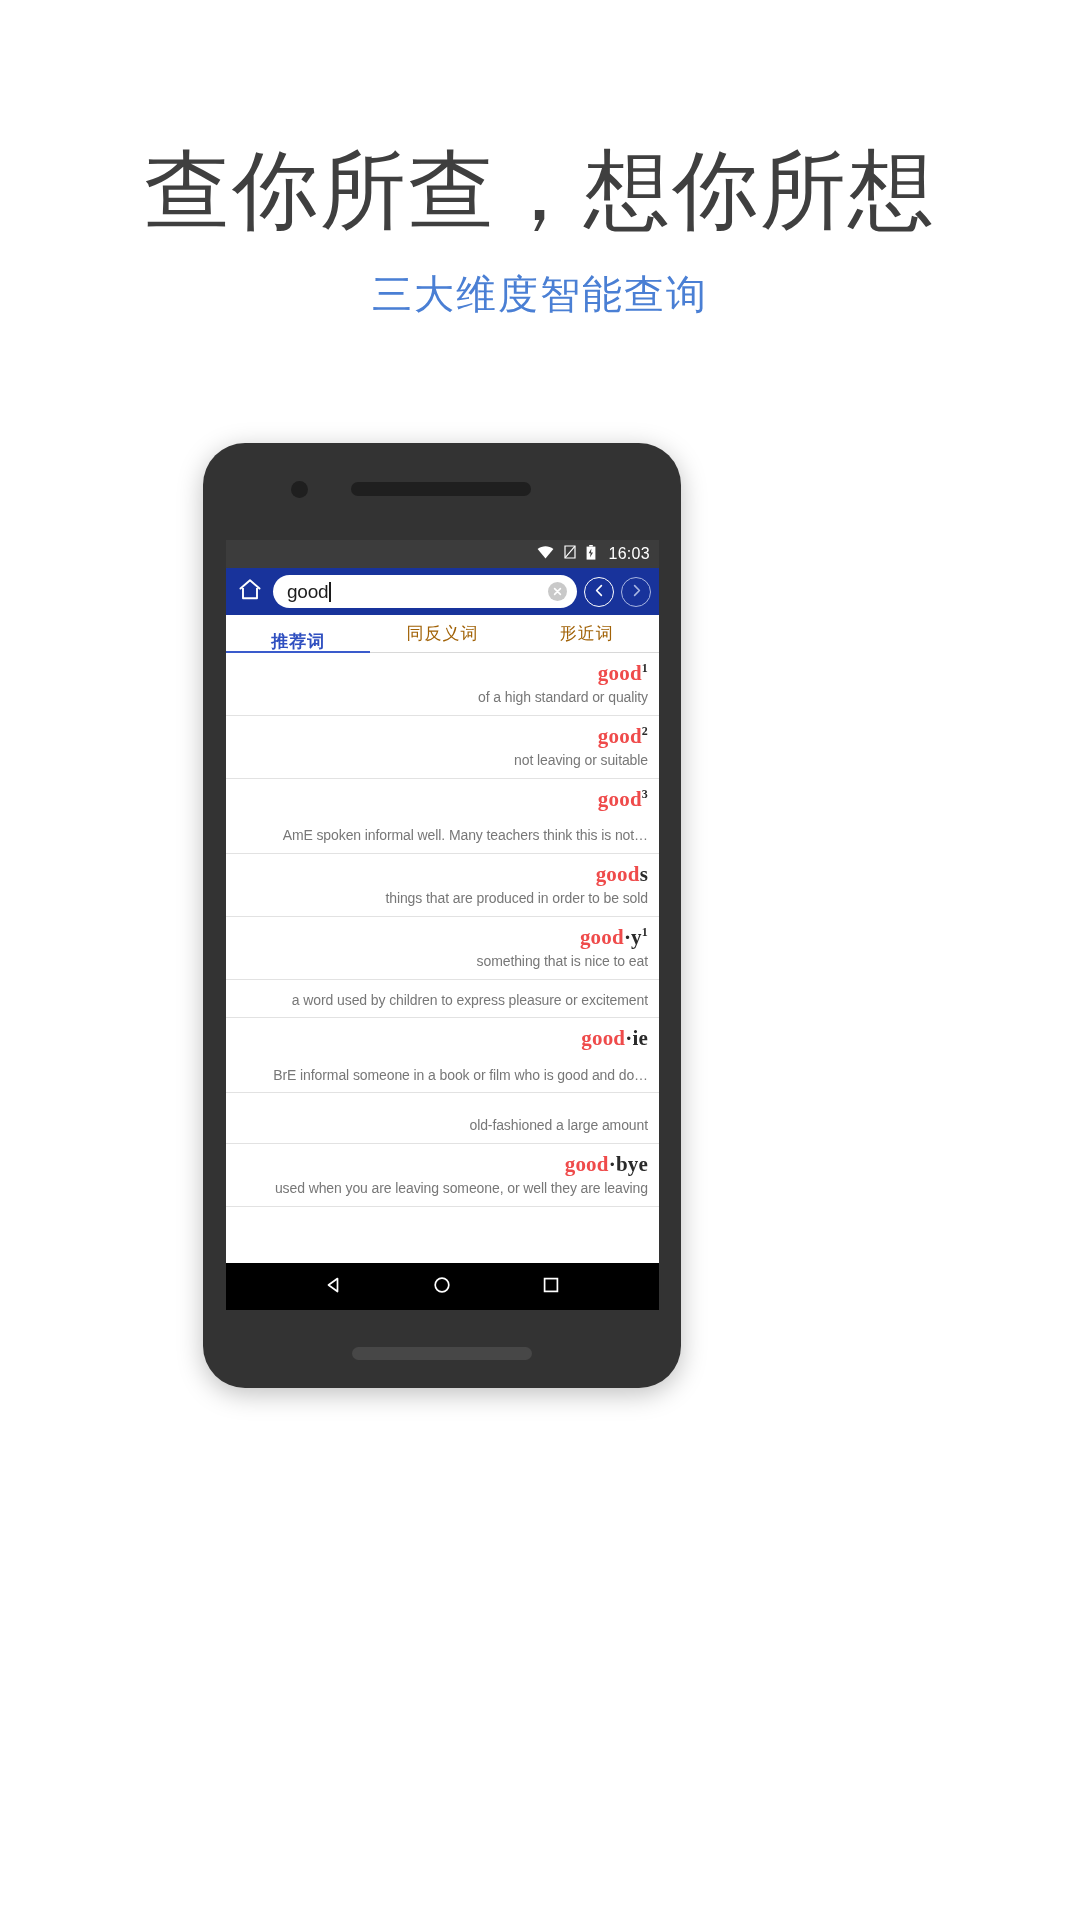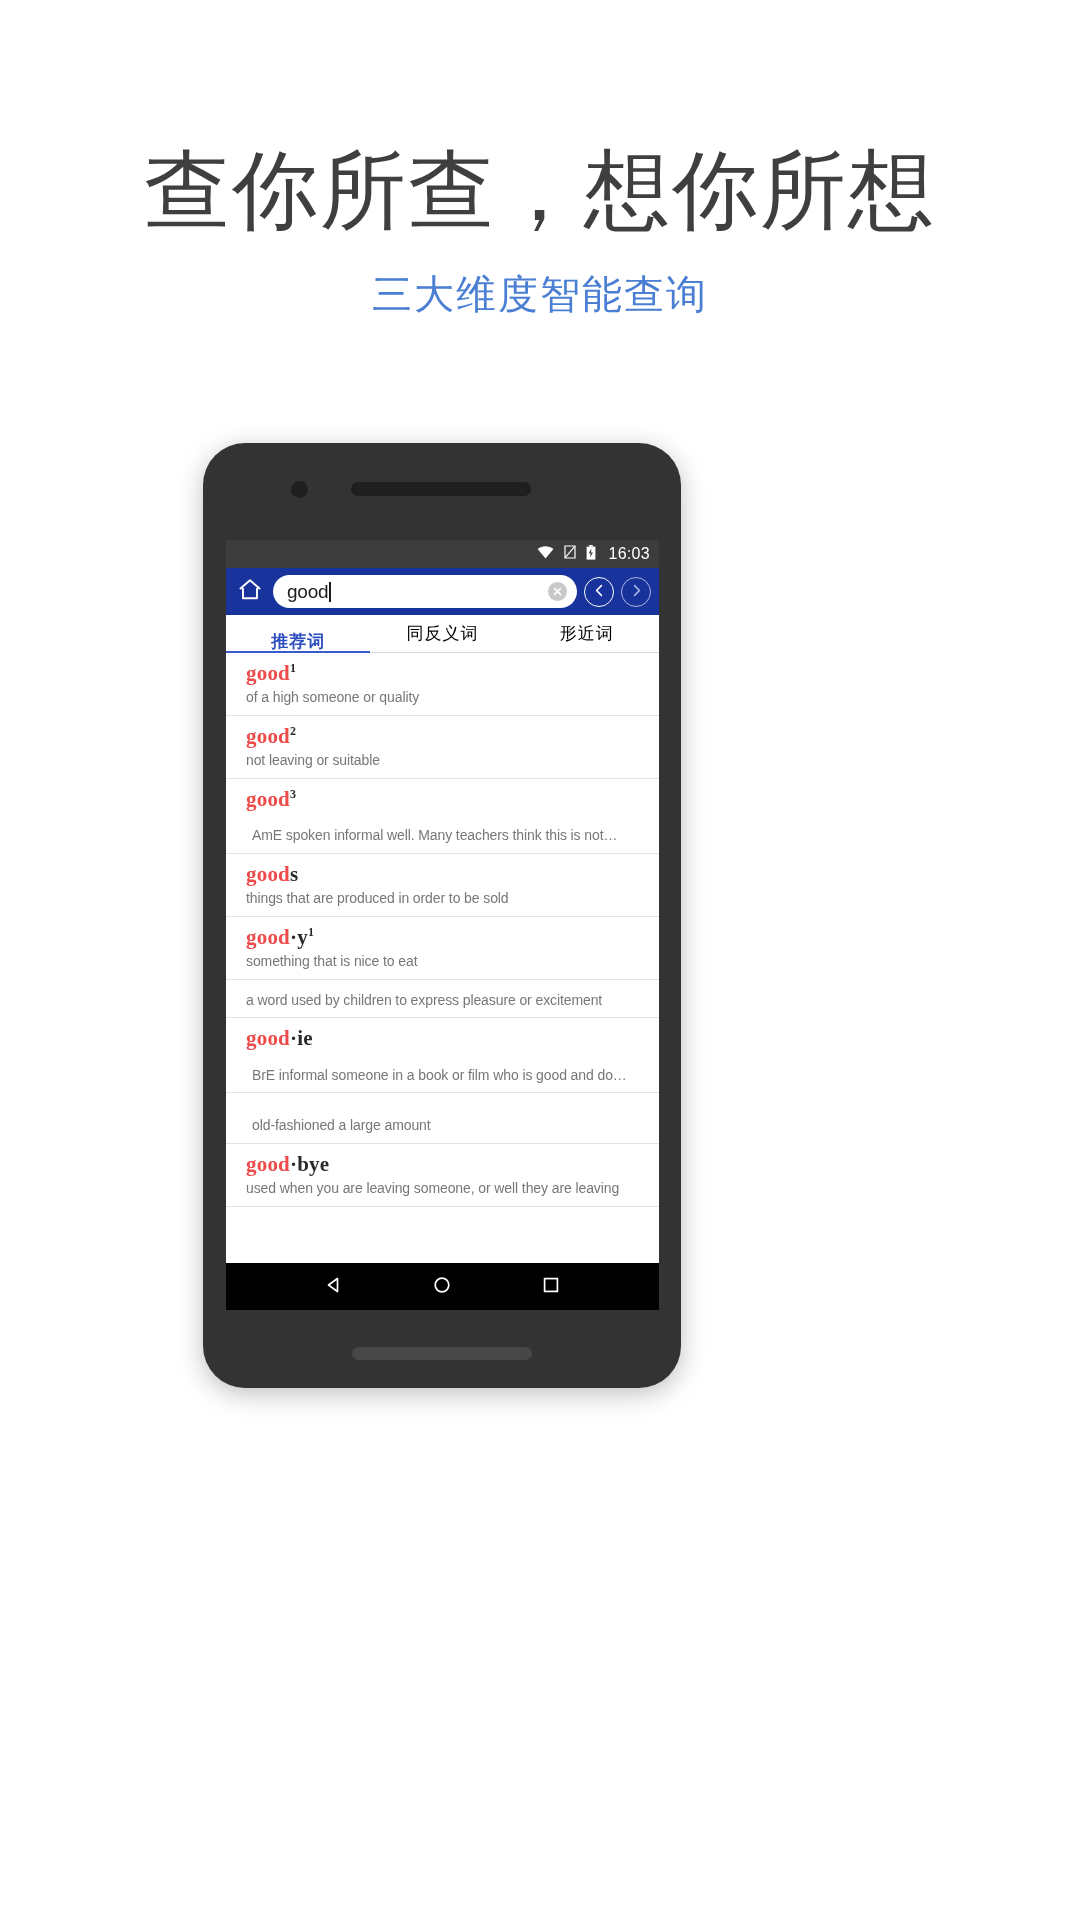--- a/index.html
+++ b/index.html
@@ -195,21 +195,21 @@
     display: flex;
     border-bottom: 1px solid #d8d8d8;
     position: relative;
   }
   .tab {
     flex: 1 1 0;
     display: flex;
     align-items: center;
     justify-content: center;
     font-size: 17px;
-    color: #000000;
+    color: #a16207;
     letter-spacing: 1px;
     font-family: "Liberation Sans", sans-serif;
     position: relative;
   }
   .tab.active {
     color: #2f4fc0;
     font-weight: bold;
     margin-top: 16px;
   }
   .tab.active::after {
@@ -223,20 +223,21 @@
   }
 
   
   .results {
     background: #ffffff;
   }
   .result-item {
     padding: 8px 11px 9px 20px;
     border-bottom: 1px solid #e2e2e2;
     box-sizing: border-box;
+    text-align: right;
   }
   .rw {
     font-family: "Liberation Serif", serif;
     font-size: 21px;
     font-weight: bold;
     line-height: 1.15;
     color: #2a2a2a;
     letter-spacing: 0.2px;
   }
   .rw .hl { color: #ef4b4b; }
@@ -350,21 +351,21 @@
       <div class="tabs">
         <div class="tab active">推荐词</div>
         <div class="tab">同反义词</div>
         <div class="tab">形近词</div>
       </div>
 
       <div class="results">
 
         <div class="result-item">
           <div class="rw"><span class="hl">good</span><span></span><sup>1</sup></div>
-          <div class="rd">of a high someone or quality</div>
+          <div class="rd">of a high standard or quality</div>
         </div>
 
         <div class="result-item">
           <div class="rw"><span class="hl">good</span><span></span><sup>2</sup></div>
           <div class="rd">not leaving or suitable</div>
         </div>
 
         <div class="result-item">
           <div class="rw"><span class="hl">good</span><span></span><sup>3</sup></div>
           <div class="rd indent">AmE  spoken informal well. Many teachers think this is not…</div>

